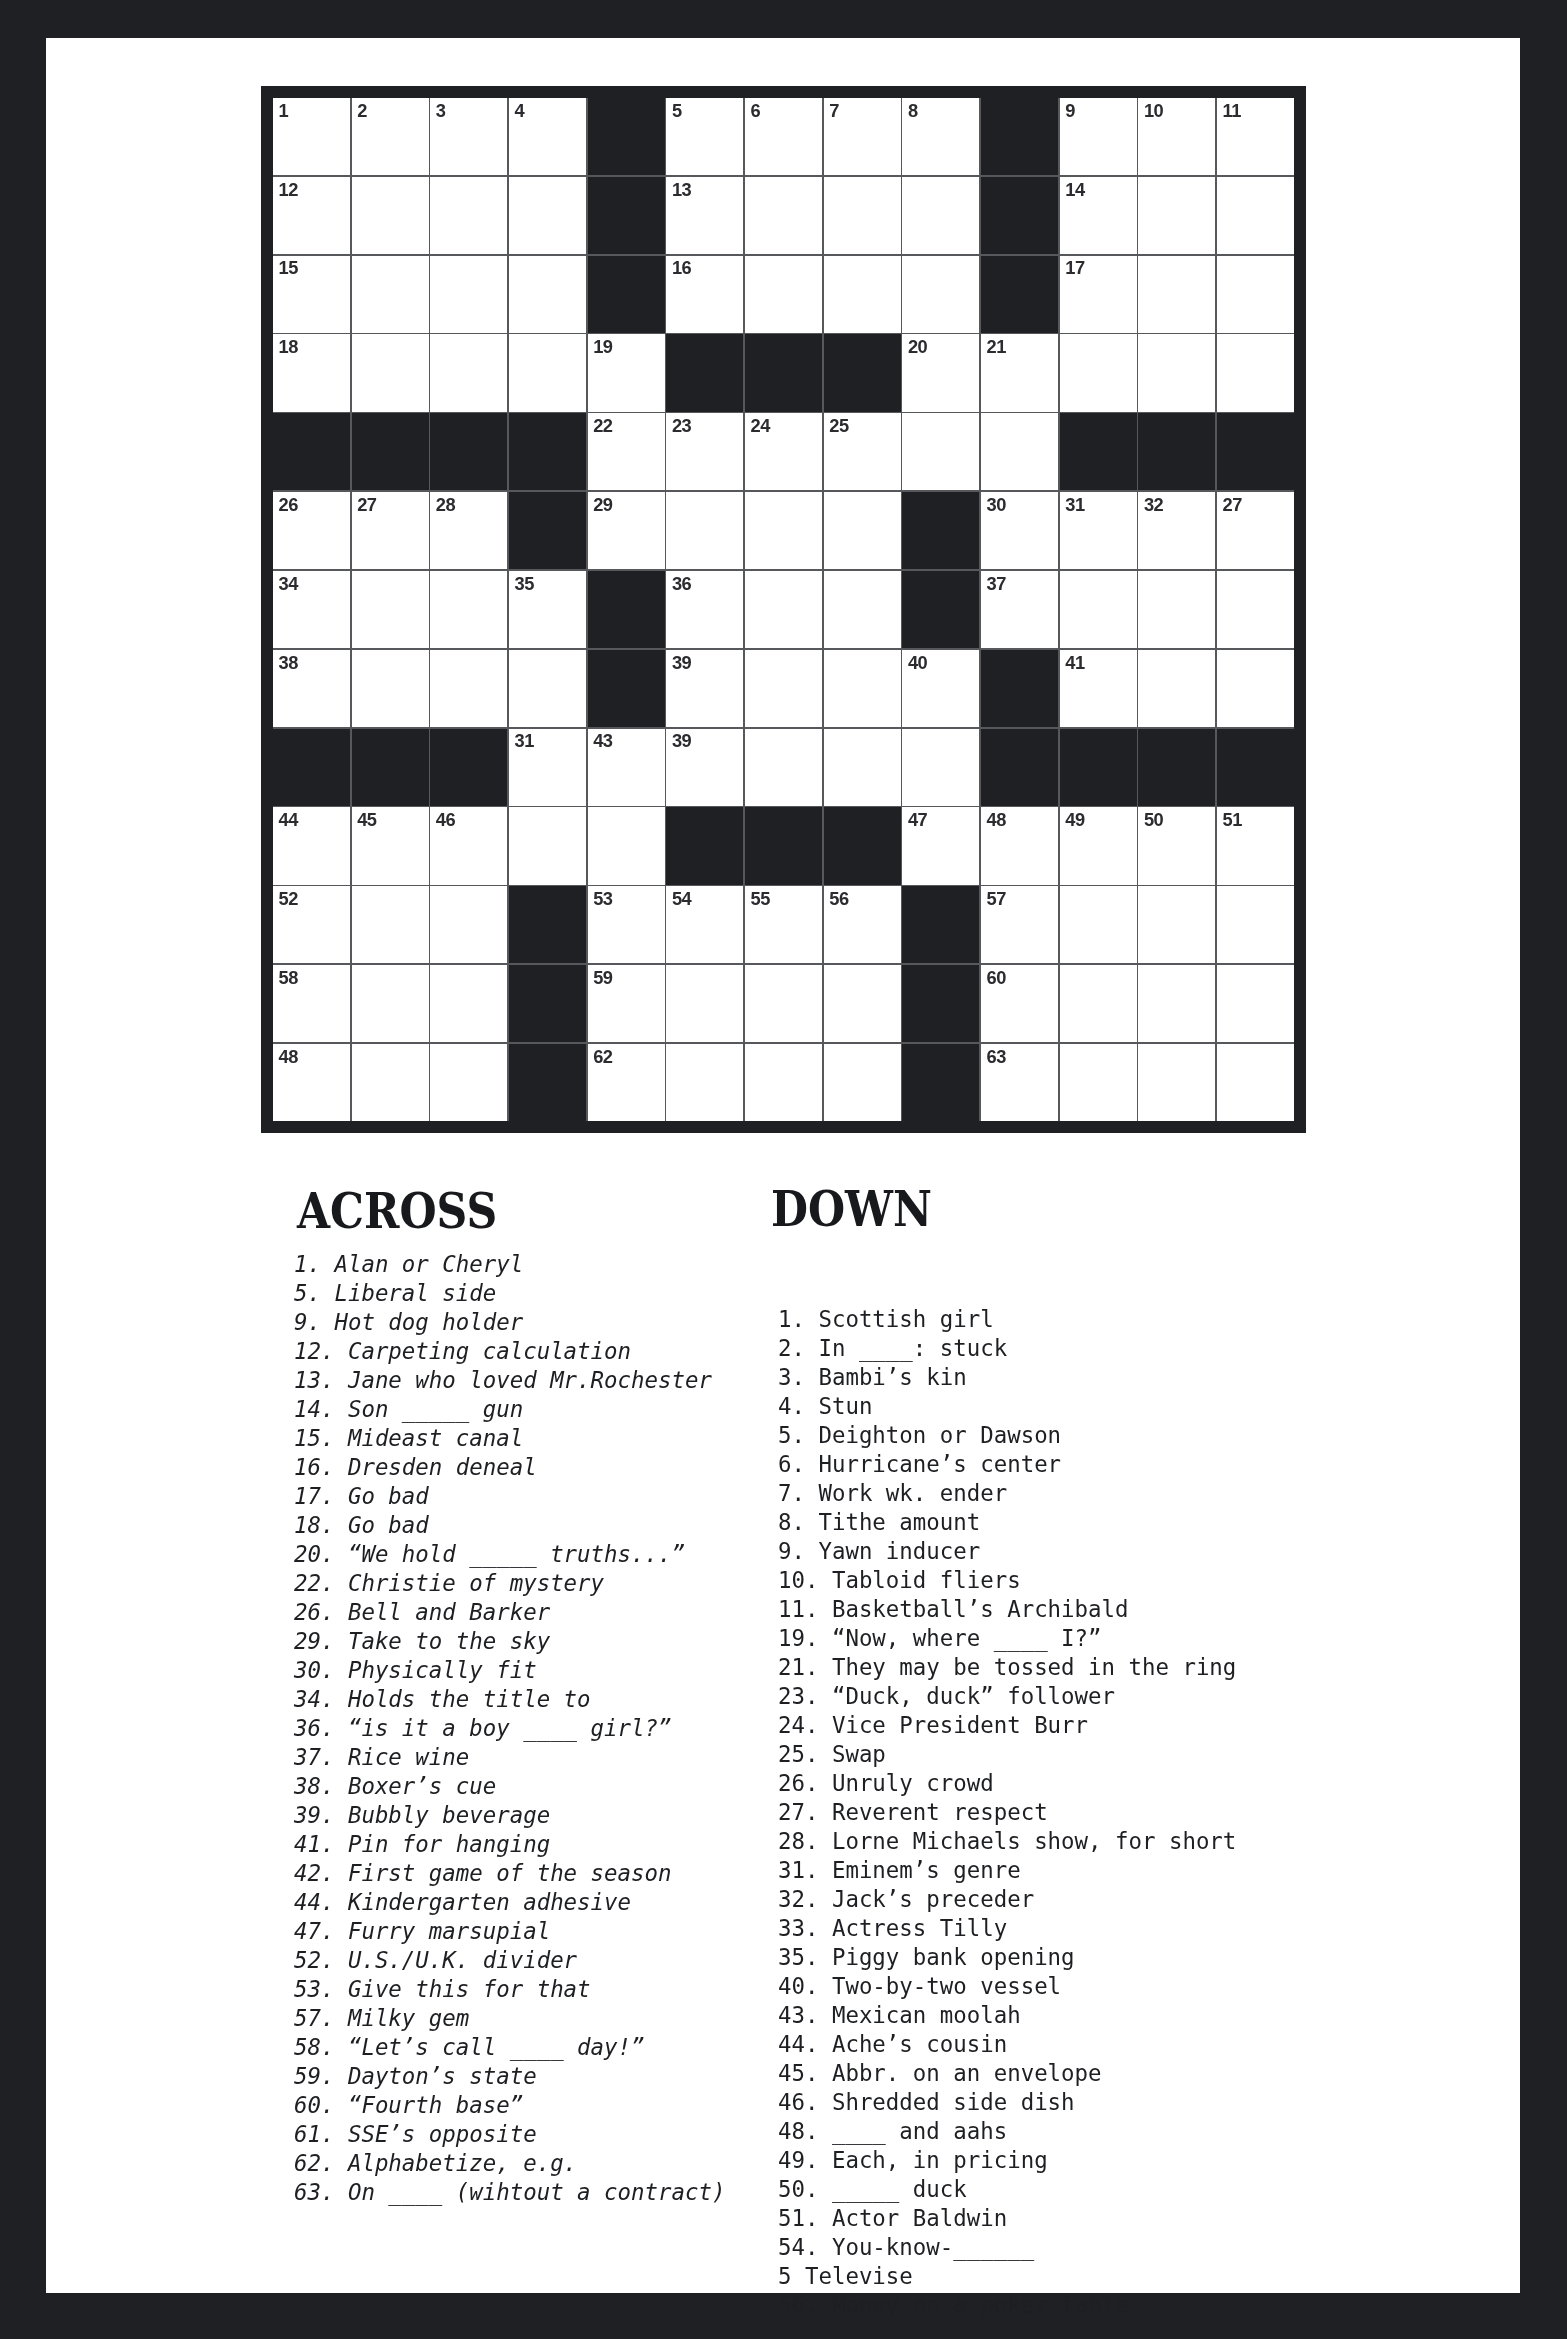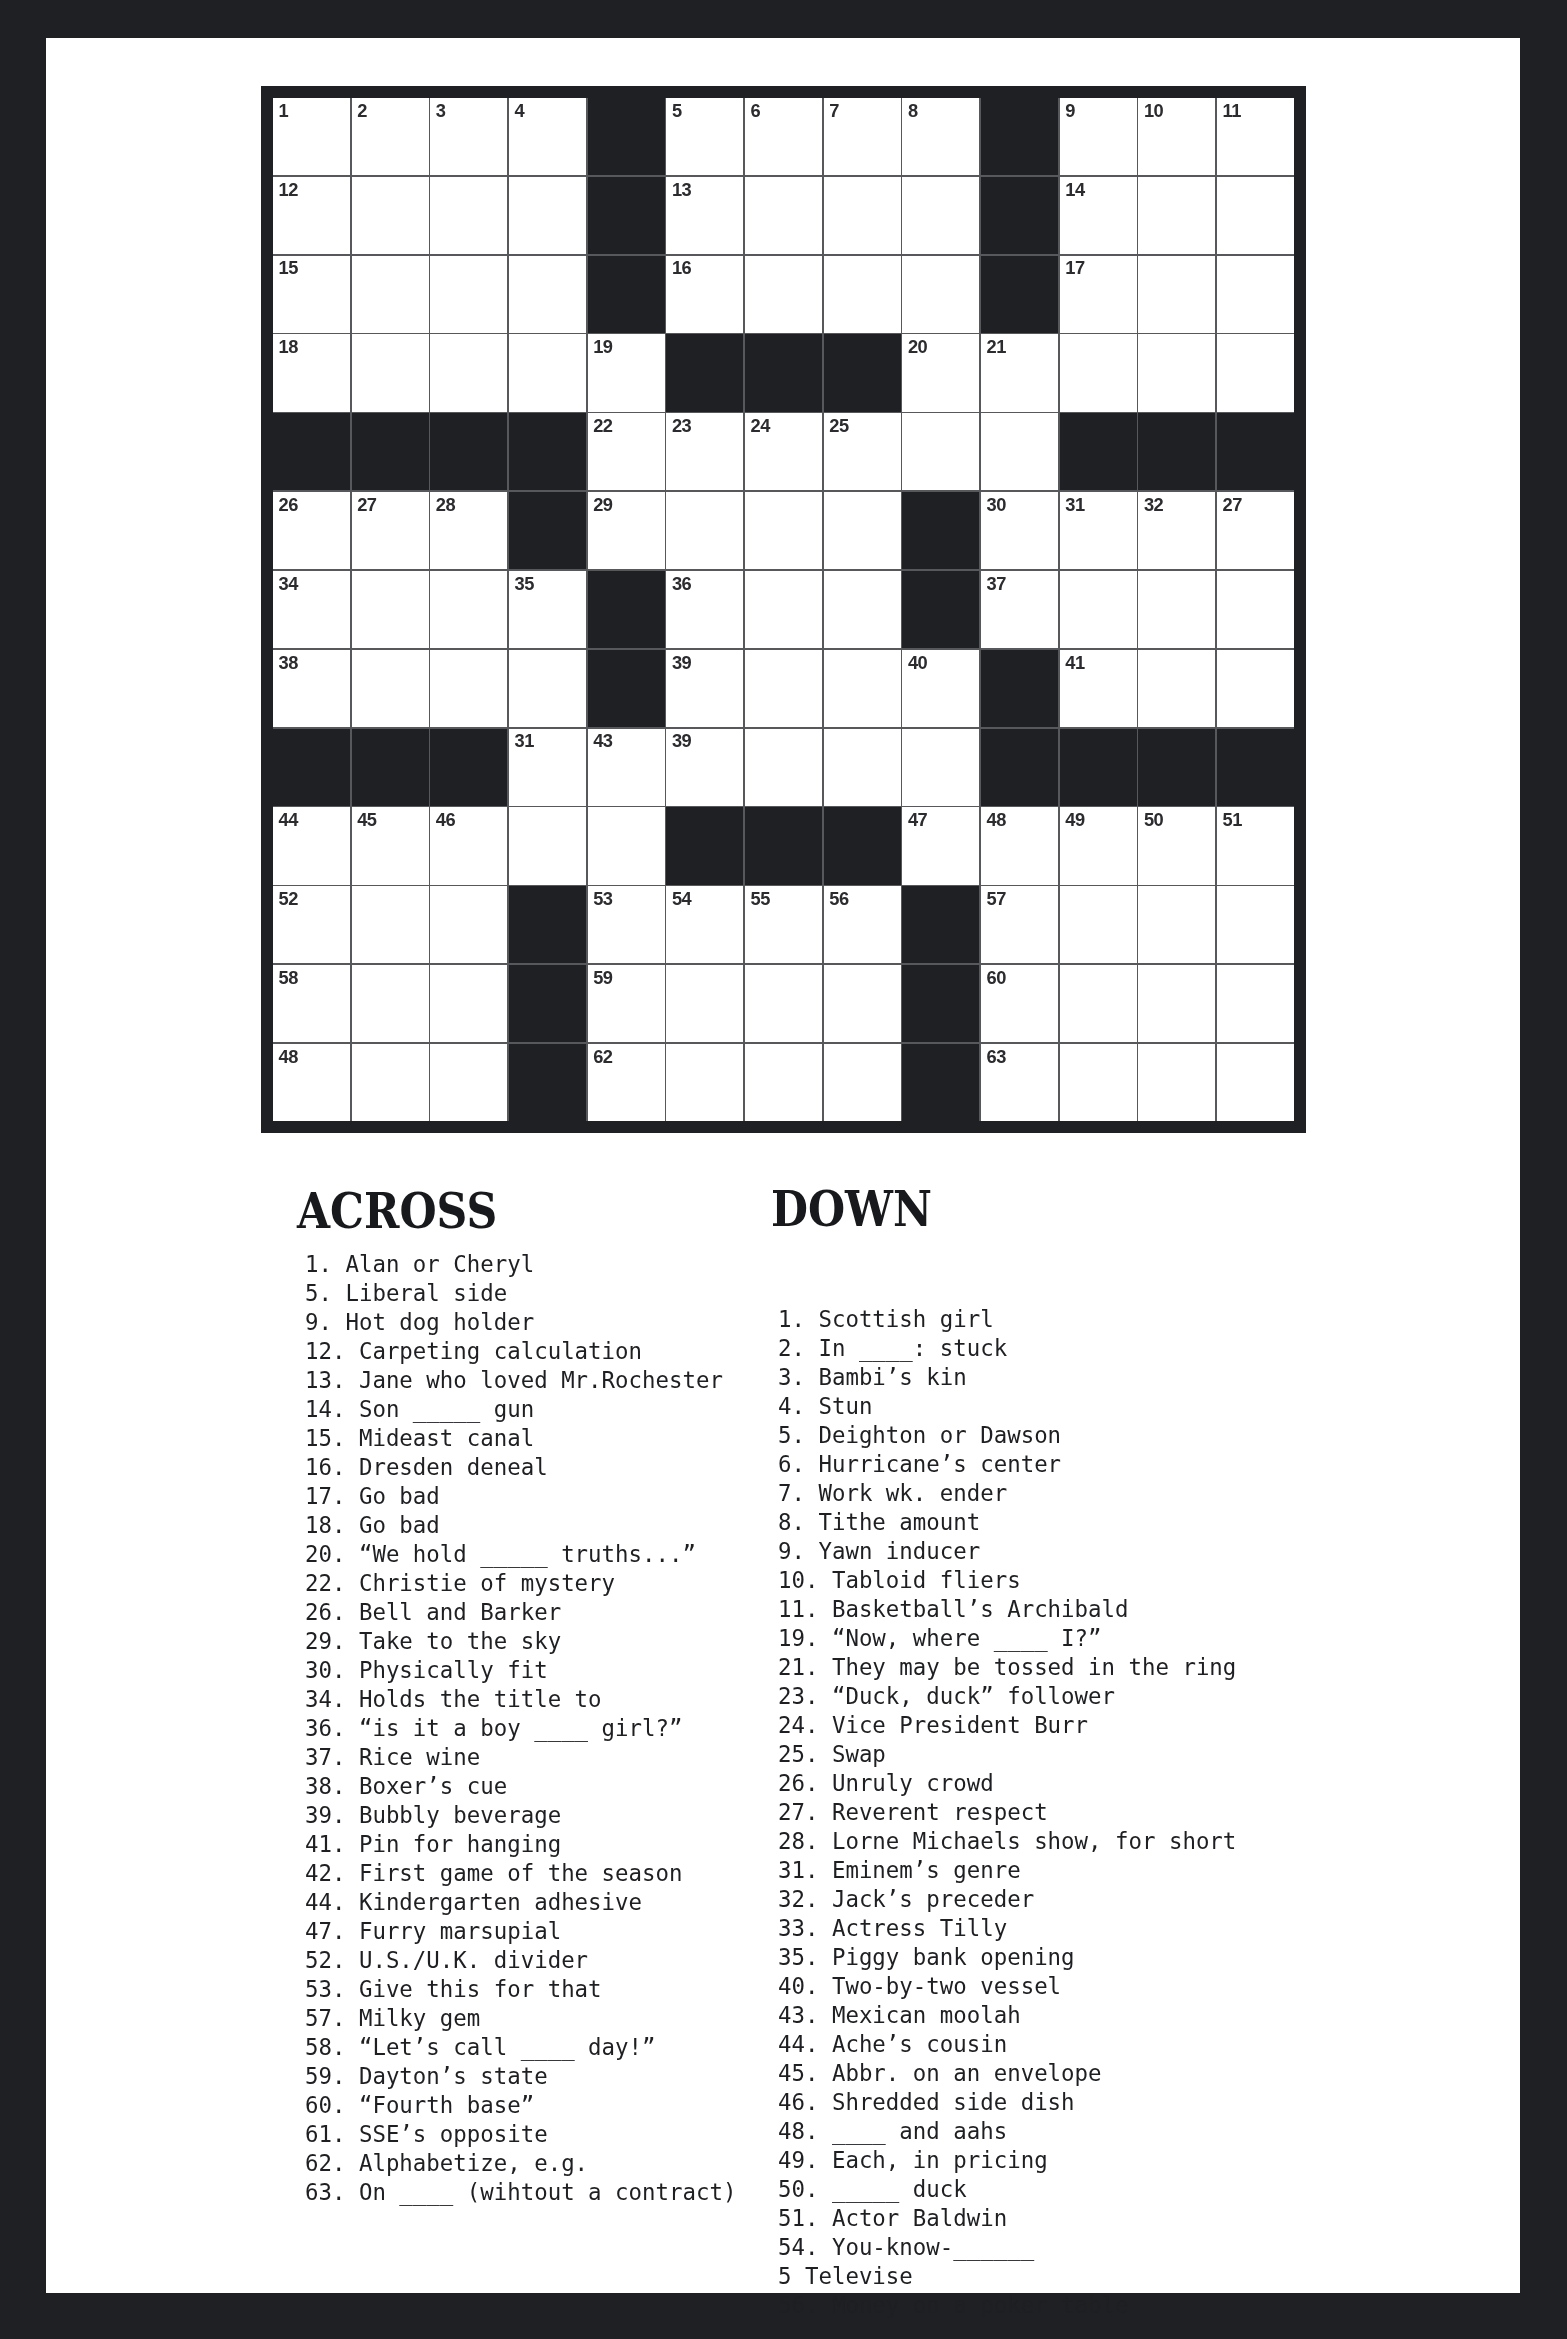--- a/index.html
+++ b/index.html
@@ -40,21 +40,21 @@
     white-space:pre;
   }
   #across-title{left:251px;top:1144px;}
   #down-title{left:725px;top:1142px;}
   .clues{
     position:absolute;
     font:22.4px/29px "DejaVu Sans Mono",monospace;
     color:#1e1f22;
     white-space:pre;
   }
-  #across-list{left:259px;top:1212px;}
+  #across-list{left:248px;top:1212px;font-style:italic;}
   #down-list{left:732px;top:1245px;margin-top:22px;}
   .clue{height:29px;}
 </style>
 </head>
 <body>
 
 <div class="page">
 
   <div class="grid-outer">
     <div class="grid-inner" id="grid">

